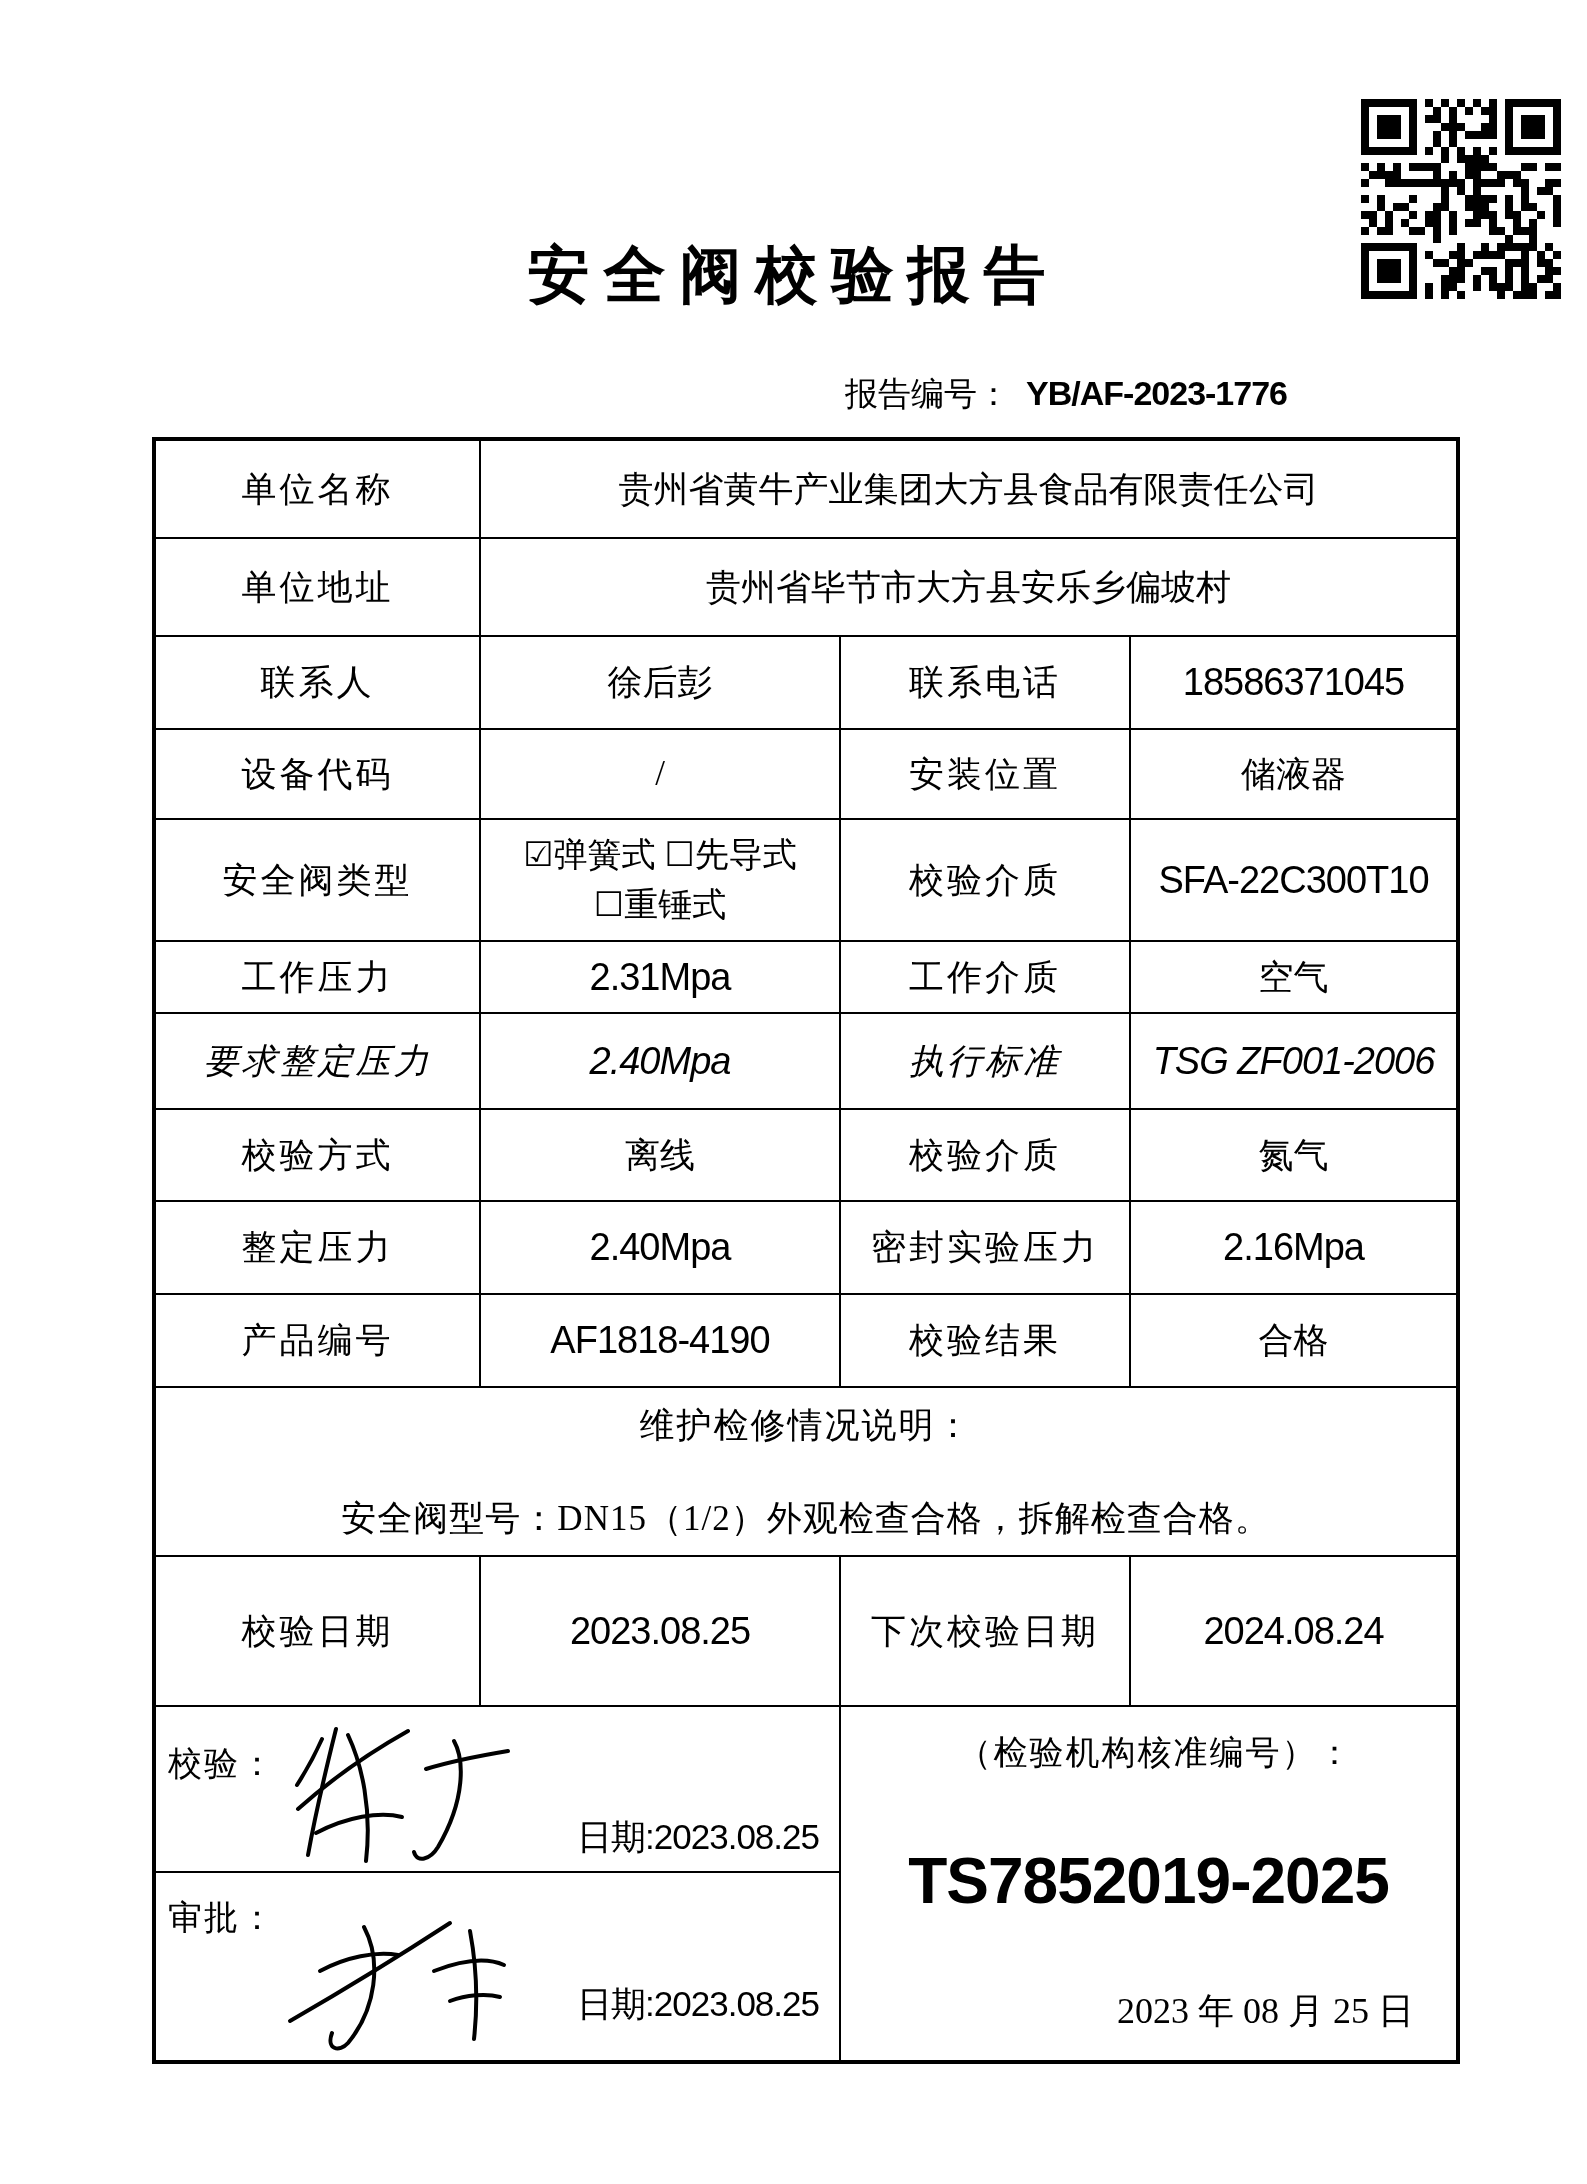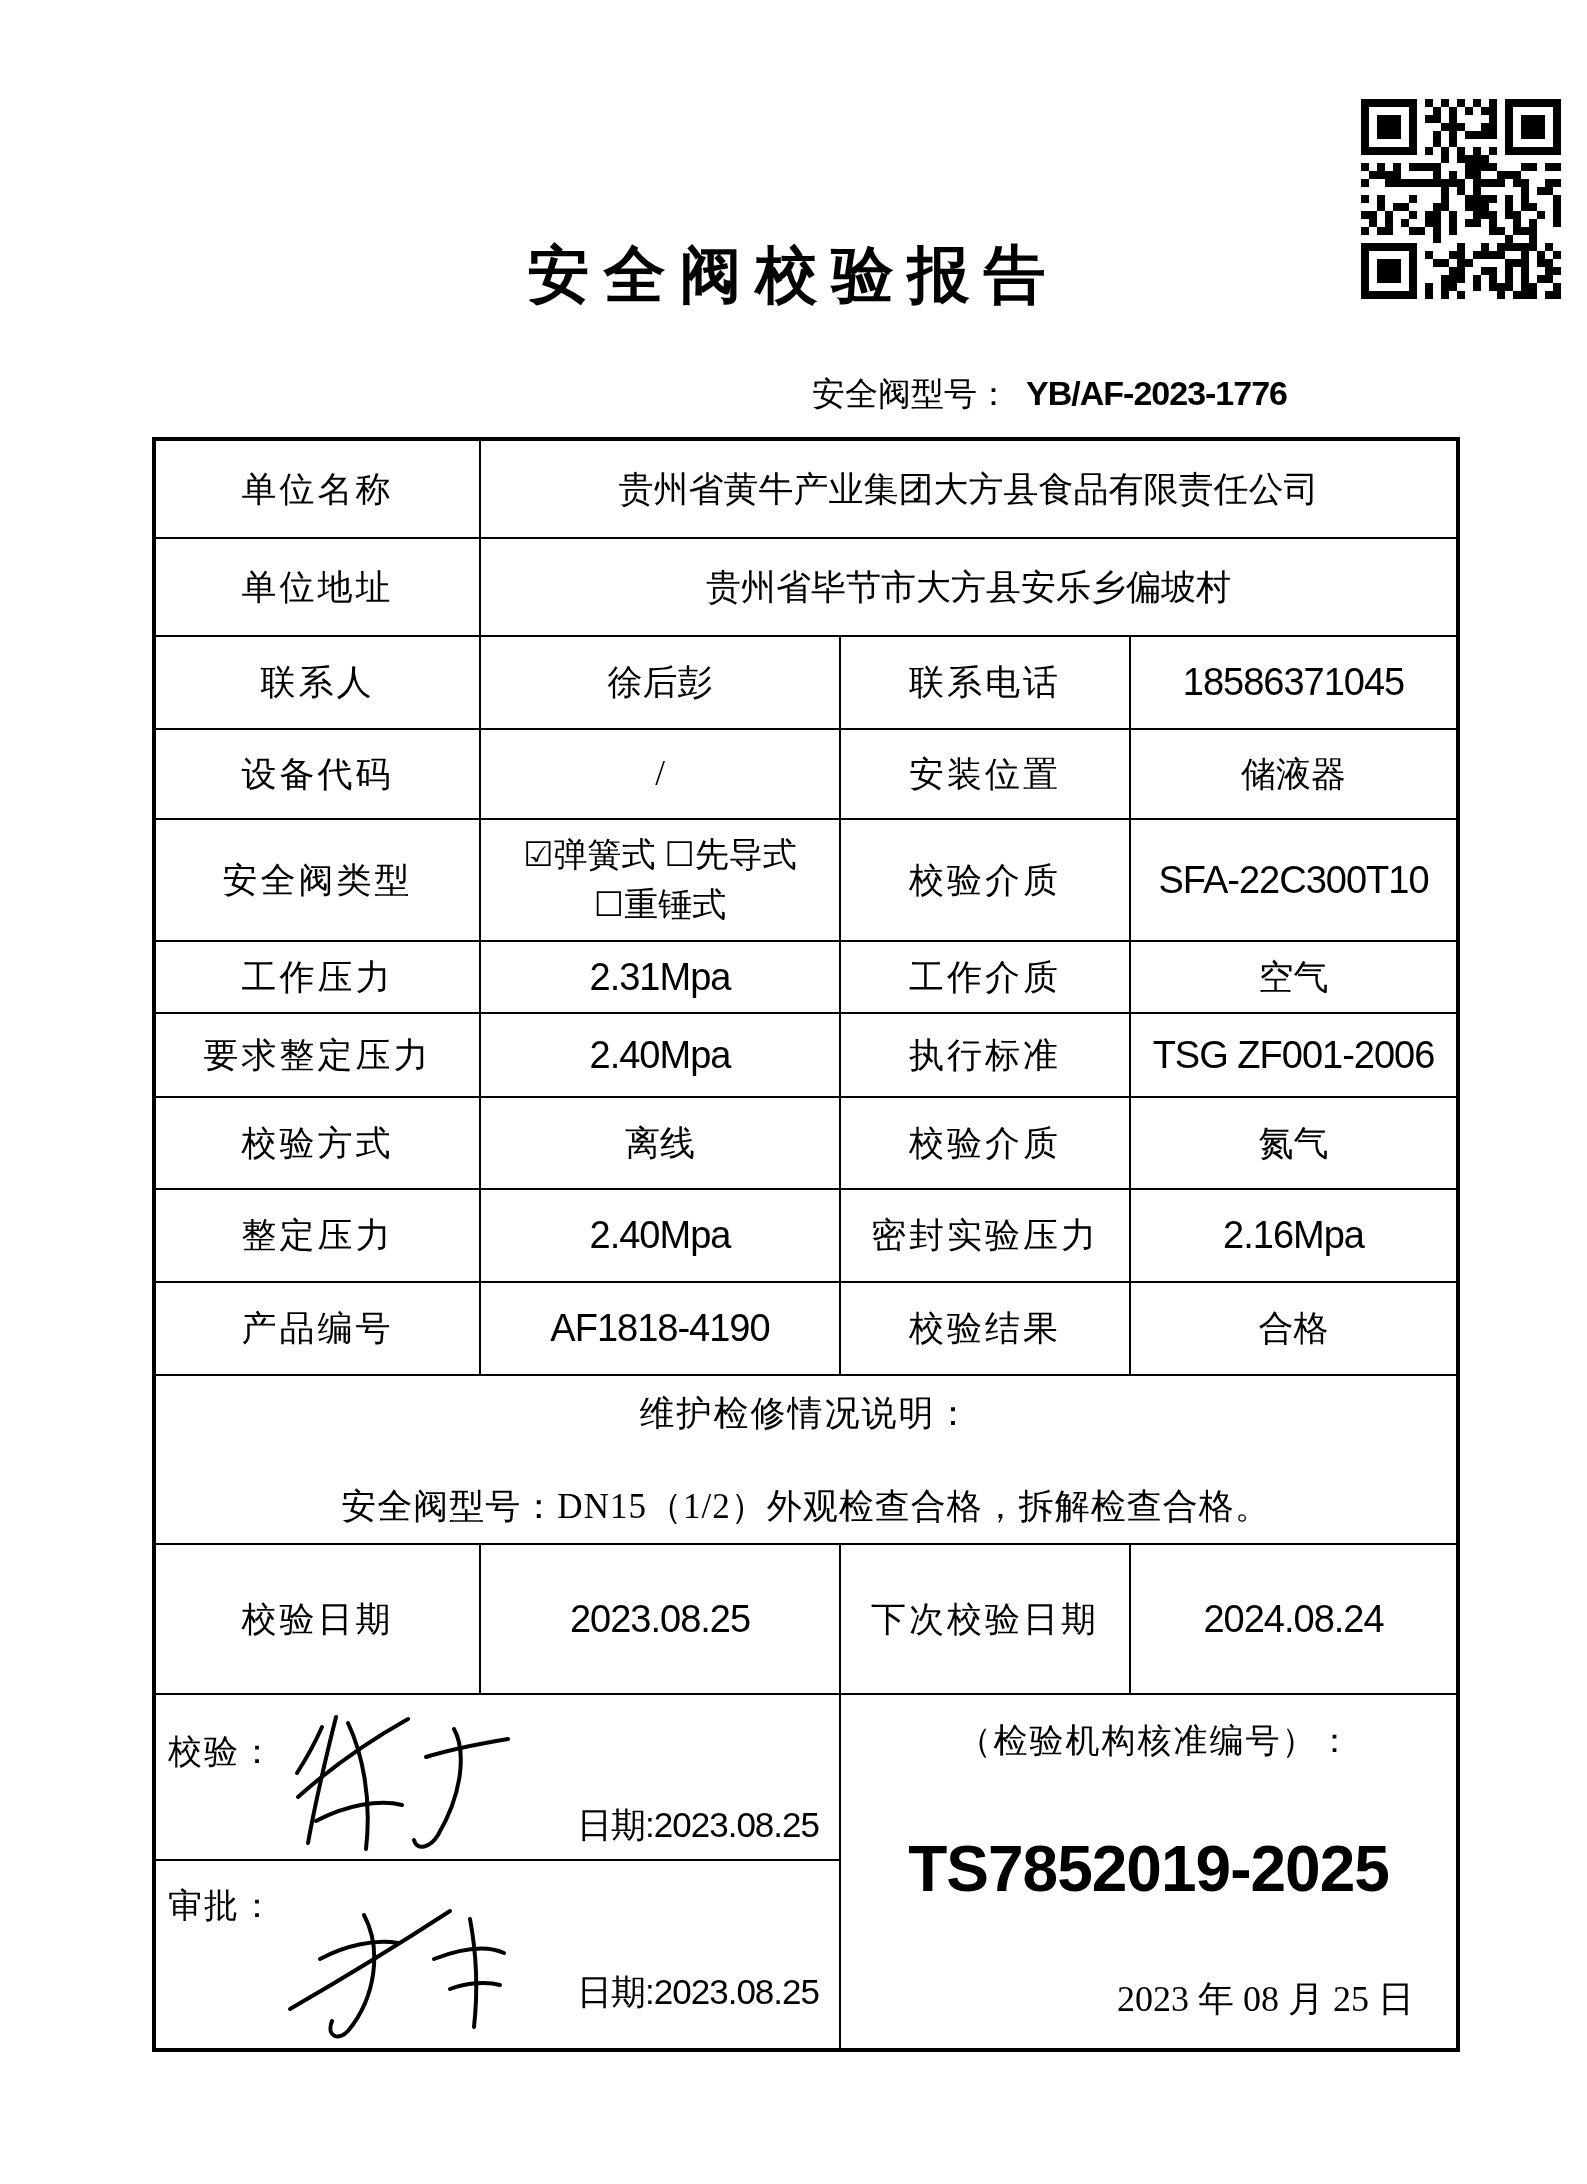--- a/index.html
+++ b/index.html
@@ -26,21 +26,21 @@
   }
   table.report td{
     border:2px solid #000;text-align:center;vertical-align:middle;
     padding:0;overflow:hidden;font-size:35px;
   }
   td.lbl{letter-spacing:3px;}
   td.val{font-size:35px;}
   td.val .num, td.val.num{font-size:38px;}
   tr.h99{height:99px;}  tr.h98{height:98px;}  tr.h93{height:93px;}
   tr.h90{height:90px;}  tr.h122{height:122px;} tr.h95{height:72px;}
-  tr.h96{height:84px;}  tr.h92{height:92px;}  tr.h169{height:169px;}
+  tr.h96{height:96px;font-style:italic;}  tr.h92{height:92px;}  tr.h169{height:169px;}
   tr.h150{height:150px;} tr.h166{height:166px;} tr.h190{height:190px;}
   .type-opts{display:flex;flex-direction:column;gap:4px;align-items:center;justify-content:center;}
   .type-opts .line{white-space:nowrap;}
   .cb{font-family:"DejaVu Sans",sans-serif;font-size:34px;}
   
   td.maint{text-align:left;padding:0 0 0 14px;}
   td.maint .m-title{margin:0 0 46px 0;font-size:35px;letter-spacing:2px;}
   td.maint .m-detail{margin:0;font-size:35px;letter-spacing:1px;}
   
   td.sig-cell{position:relative;text-align:left;}
@@ -53,21 +53,21 @@
   .org-label{padding:22px 0 0 14px;font-size:34px;letter-spacing:2px;}
   .org-no{flex:1;display:flex;align-items:center;justify-content:center;
           font-size:64px;font-weight:bold;}
   .org-date{align-self:flex-end;padding:0 42px 24px 0;font-size:36px;white-space:nowrap;}
 </style>
 </head>
 <body>
 
 <div class="doc-title">安全阀校验报告</div>
 
-<div class="report-no-line"><span>安全阀型号：</span><span class="num">YB/AF-2023-1776</span></div>
+<div class="report-no-line"><span>报告编号：</span><span class="num">YB/AF-2023-1776</span></div>
 
 <div class="qr">
   <svg id="qr-svg" width="208" height="208" viewBox="0 0 208 208" xmlns="http://www.w3.org/2000/svg">
       <g fill="#000">
         <rect x="4" y="4" width="8" height="8"></rect>
         <rect x="12" y="4" width="8" height="8"></rect>
         <rect x="20" y="4" width="8" height="8"></rect>
         <rect x="28" y="4" width="8" height="8"></rect>
         <rect x="36" y="4" width="8" height="8"></rect>
         <rect x="44" y="4" width="8" height="8"></rect>

